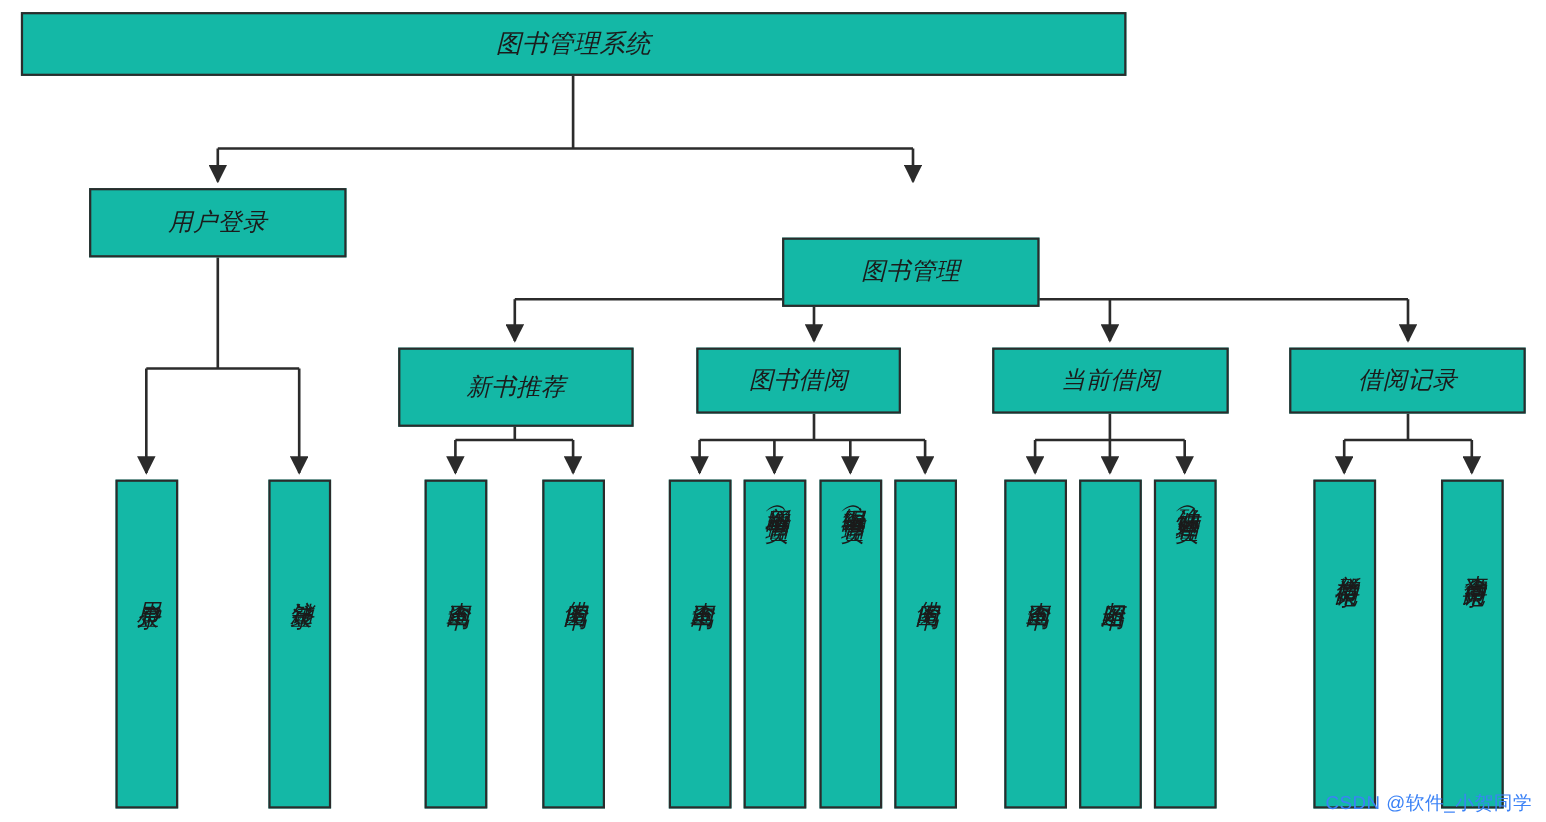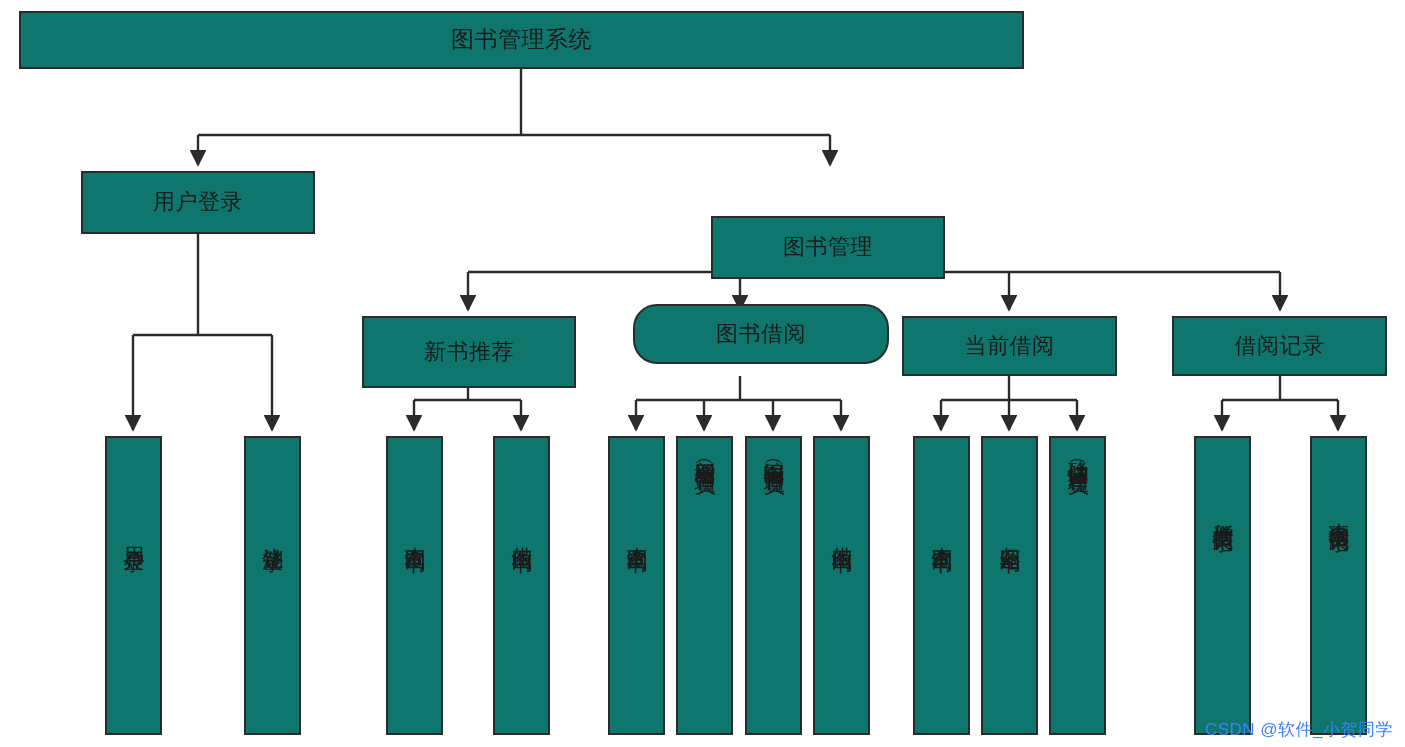--- a/index.html
+++ b/index.html
@@ -22,26 +22,27 @@
     position: absolute;
     left: 0;
     top: 0;
     width: 1405px;
     height: 747px;
     pointer-events: none;
   }
   .node {
     position: absolute;
     box-sizing: border-box;
-    background: #0f766e;
+    background: #14b8a6;
     border: 2.2px solid #2b2b2b;
     display: flex;
     align-items: center;
     justify-content: center;
     z-index: 2;
+    font-style: italic;
   }
   .node .label {
     font-size: 22px;
     line-height: 1.12;
     letter-spacing: 0.5px;
     color: #1b1b1b;
     white-space: nowrap;
   }
   .node.root .label { font-size: 23px; }
   .node.branch .label { font-size: 22px; }
@@ -140,21 +141,21 @@
   </div>
 
   <div class="node branch" style="left:711px; top:171px; width:234px; height:63px;margin-top:45px;">
     <span class="label">图书管理</span>
   </div>
 
   <div class="node branch" style="left:362px; top:316px; width:214px; height:72px;">
     <span class="label">新书推荐</span>
   </div>
 
-  <div class="node branch" style="left:633px; top:304px; width:256px; height:60px;border-radius:24px;">
+  <div class="node branch" style="left:633px; top:316px; width:186px; height:60px;">
     <span class="label">图书借阅</span>
   </div>
 
   <div class="node branch" style="left:1172px; top:316px; width:215px; height:60px;">
     <span class="label">借阅记录</span>
   </div>
 
   <div class="node branch" style="left:902px; top:316px; width:215px; height:60px;">
     <span class="label">当前借阅</span>
   </div>

